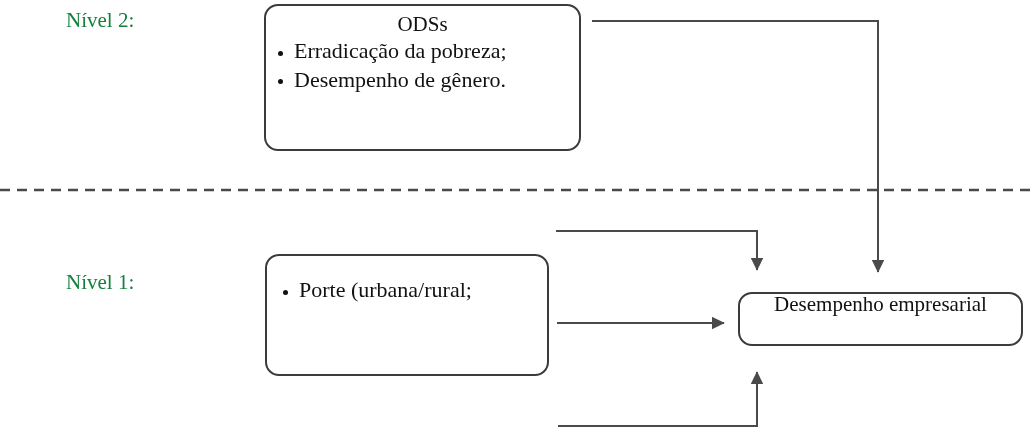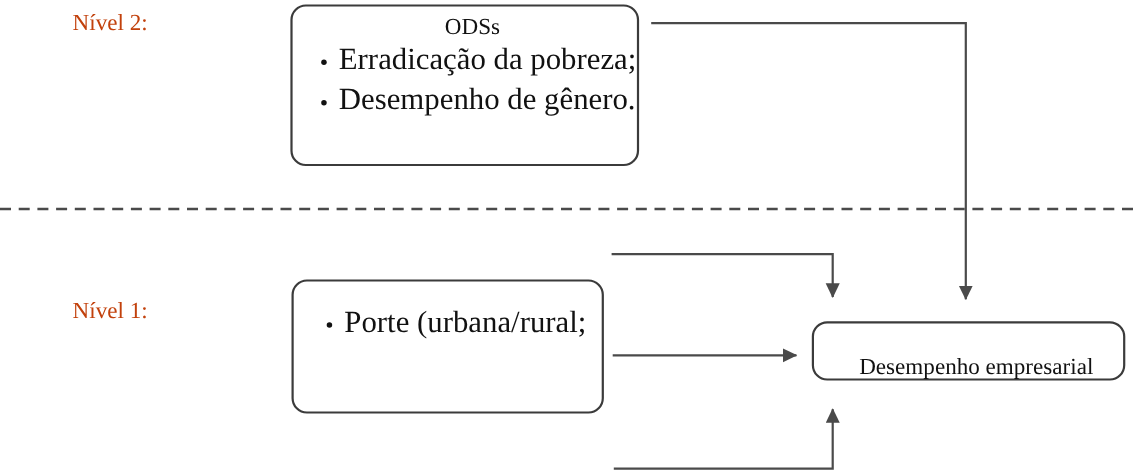--- a/index.html
+++ b/index.html
@@ -11,63 +11,62 @@
     position:relative;
     width:1030px;
     height:429px;
     background:#ffffff;
     overflow:hidden;
   }
   .lvl-label{
     position:absolute;
     font-size:21px;
     line-height:1;
-    color:#c2410c;
+    color:#15803d;
     white-space:nowrap;
   }
   #label-nivel2{ left:66px; top:10px; }
   #label-nivel1{ left:66px; top:272px; }
 
   .node-box{
     position:absolute;
     box-sizing:border-box;
     border:2px solid #3b3b3b;
     border-radius:14px;
     background:#ffffff;
-    padding-left:14px;
   }
   #box-odss{
     left:264px; top:4px;
     width:317px; height:147px;
   }
   #box-nivel1{
     left:265px; top:254px;
     width:284px; height:122px;
   }
   #box-desempenho{
     left:738px; top:292px;
     width:285px; height:54px;
-    display:flex; align-items:flex-end; justify-content:center;
+    display:flex; align-items:flex-start; justify-content:center;
   }
 
   .box-title{
     text-align:center;
     font-size:21px;
     line-height:1.05;
     margin-top:7px;
     color:#111111;
   }
   .bullet-list{
     list-style:none;
     margin:2px 0 0 0;
     padding:0 0 0 8px;
   }
   .bullet-list li{
     position:relative;
-    font-size:28px;
+    font-size:22px;
     line-height:1.30;
     padding-left:20px;
     color:#111111;
     white-space:nowrap;
   }
   .bullet-list li::before{
     content:"";
     position:absolute;
     left:4px; top:0.62em;
     width:5px; height:5px;

